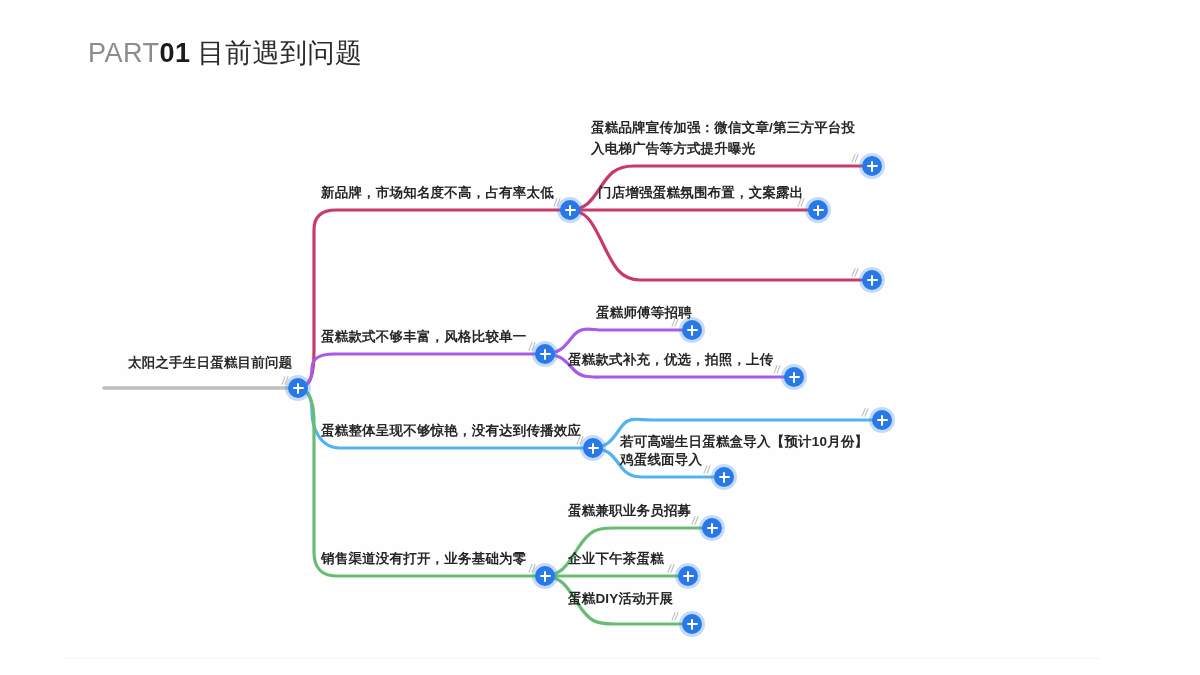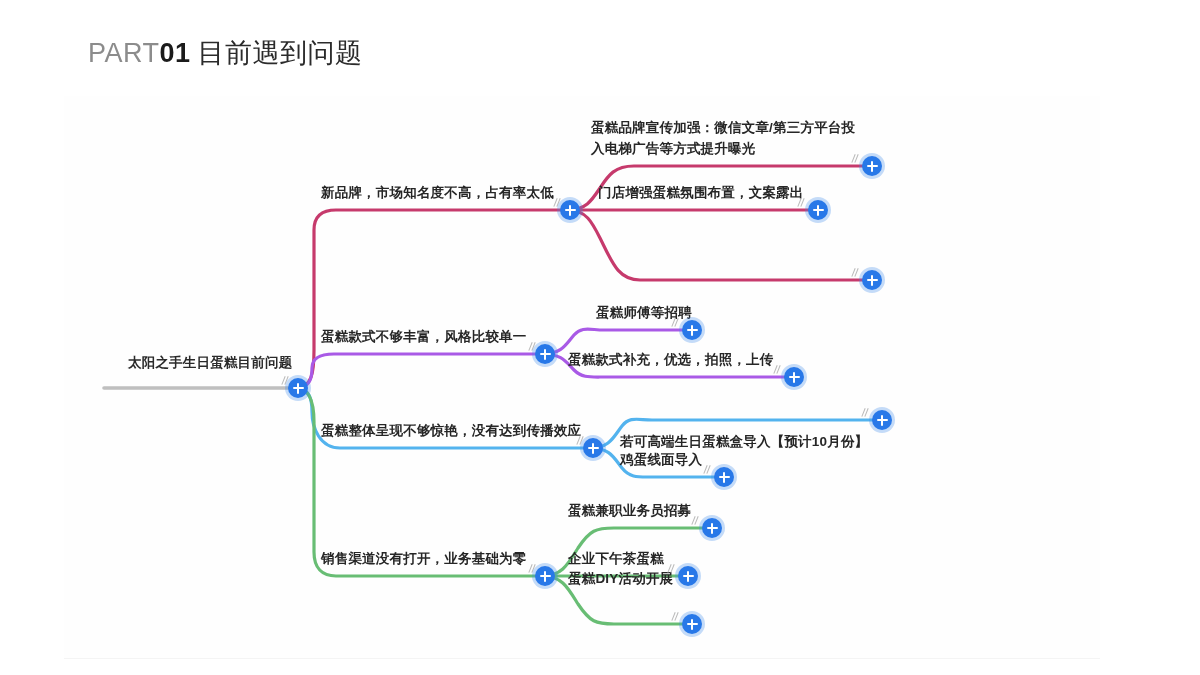--- a/index.html
+++ b/index.html
@@ -165,21 +165,21 @@
   <div class="node-label" style="left:568px; top:302px;margin-left:28px;">蛋糕师傅等招聘</div>
   <div class="node-label" style="left:568px; top:349px;">蛋糕款式补充，优选，拍照，上传</div>
 
   <div class="node-label" style="left:321px; top:420px;">蛋糕整体呈现不够惊艳，没有达到传播效应</div>
   <div class="node-label" style="left:620px; top:393px;margin-top:38px;">若可高端生日蛋糕盒导入【预计10月份】</div>
   <div class="node-label" style="left:620px; top:449px;text-align:right;">鸡蛋线面导入</div>
 
   <div class="node-label" style="left:321px; top:548px;">销售渠道没有打开，业务基础为零</div>
   <div class="node-label" style="left:568px; top:500px;">蛋糕兼职业务员招募</div>
   <div class="node-label" style="left:568px; top:548px;">企业下午茶蛋糕</div>
-  <div class="node-label" style="left:568px; top:568px;">蛋糕DIY活动开展</div>
+  <div class="node-label" style="left:568px; top:588px;">蛋糕DIY活动开展</div>
 
   <div class="handle" style="left:281px; top:376px;">
       <i></i>
       <i></i>
     </div>
   <div class="handle" style="left:553px; top:198px;">
       <i></i>
       <i></i>
     </div>
   <div class="handle" style="left:528px; top:342px;">

